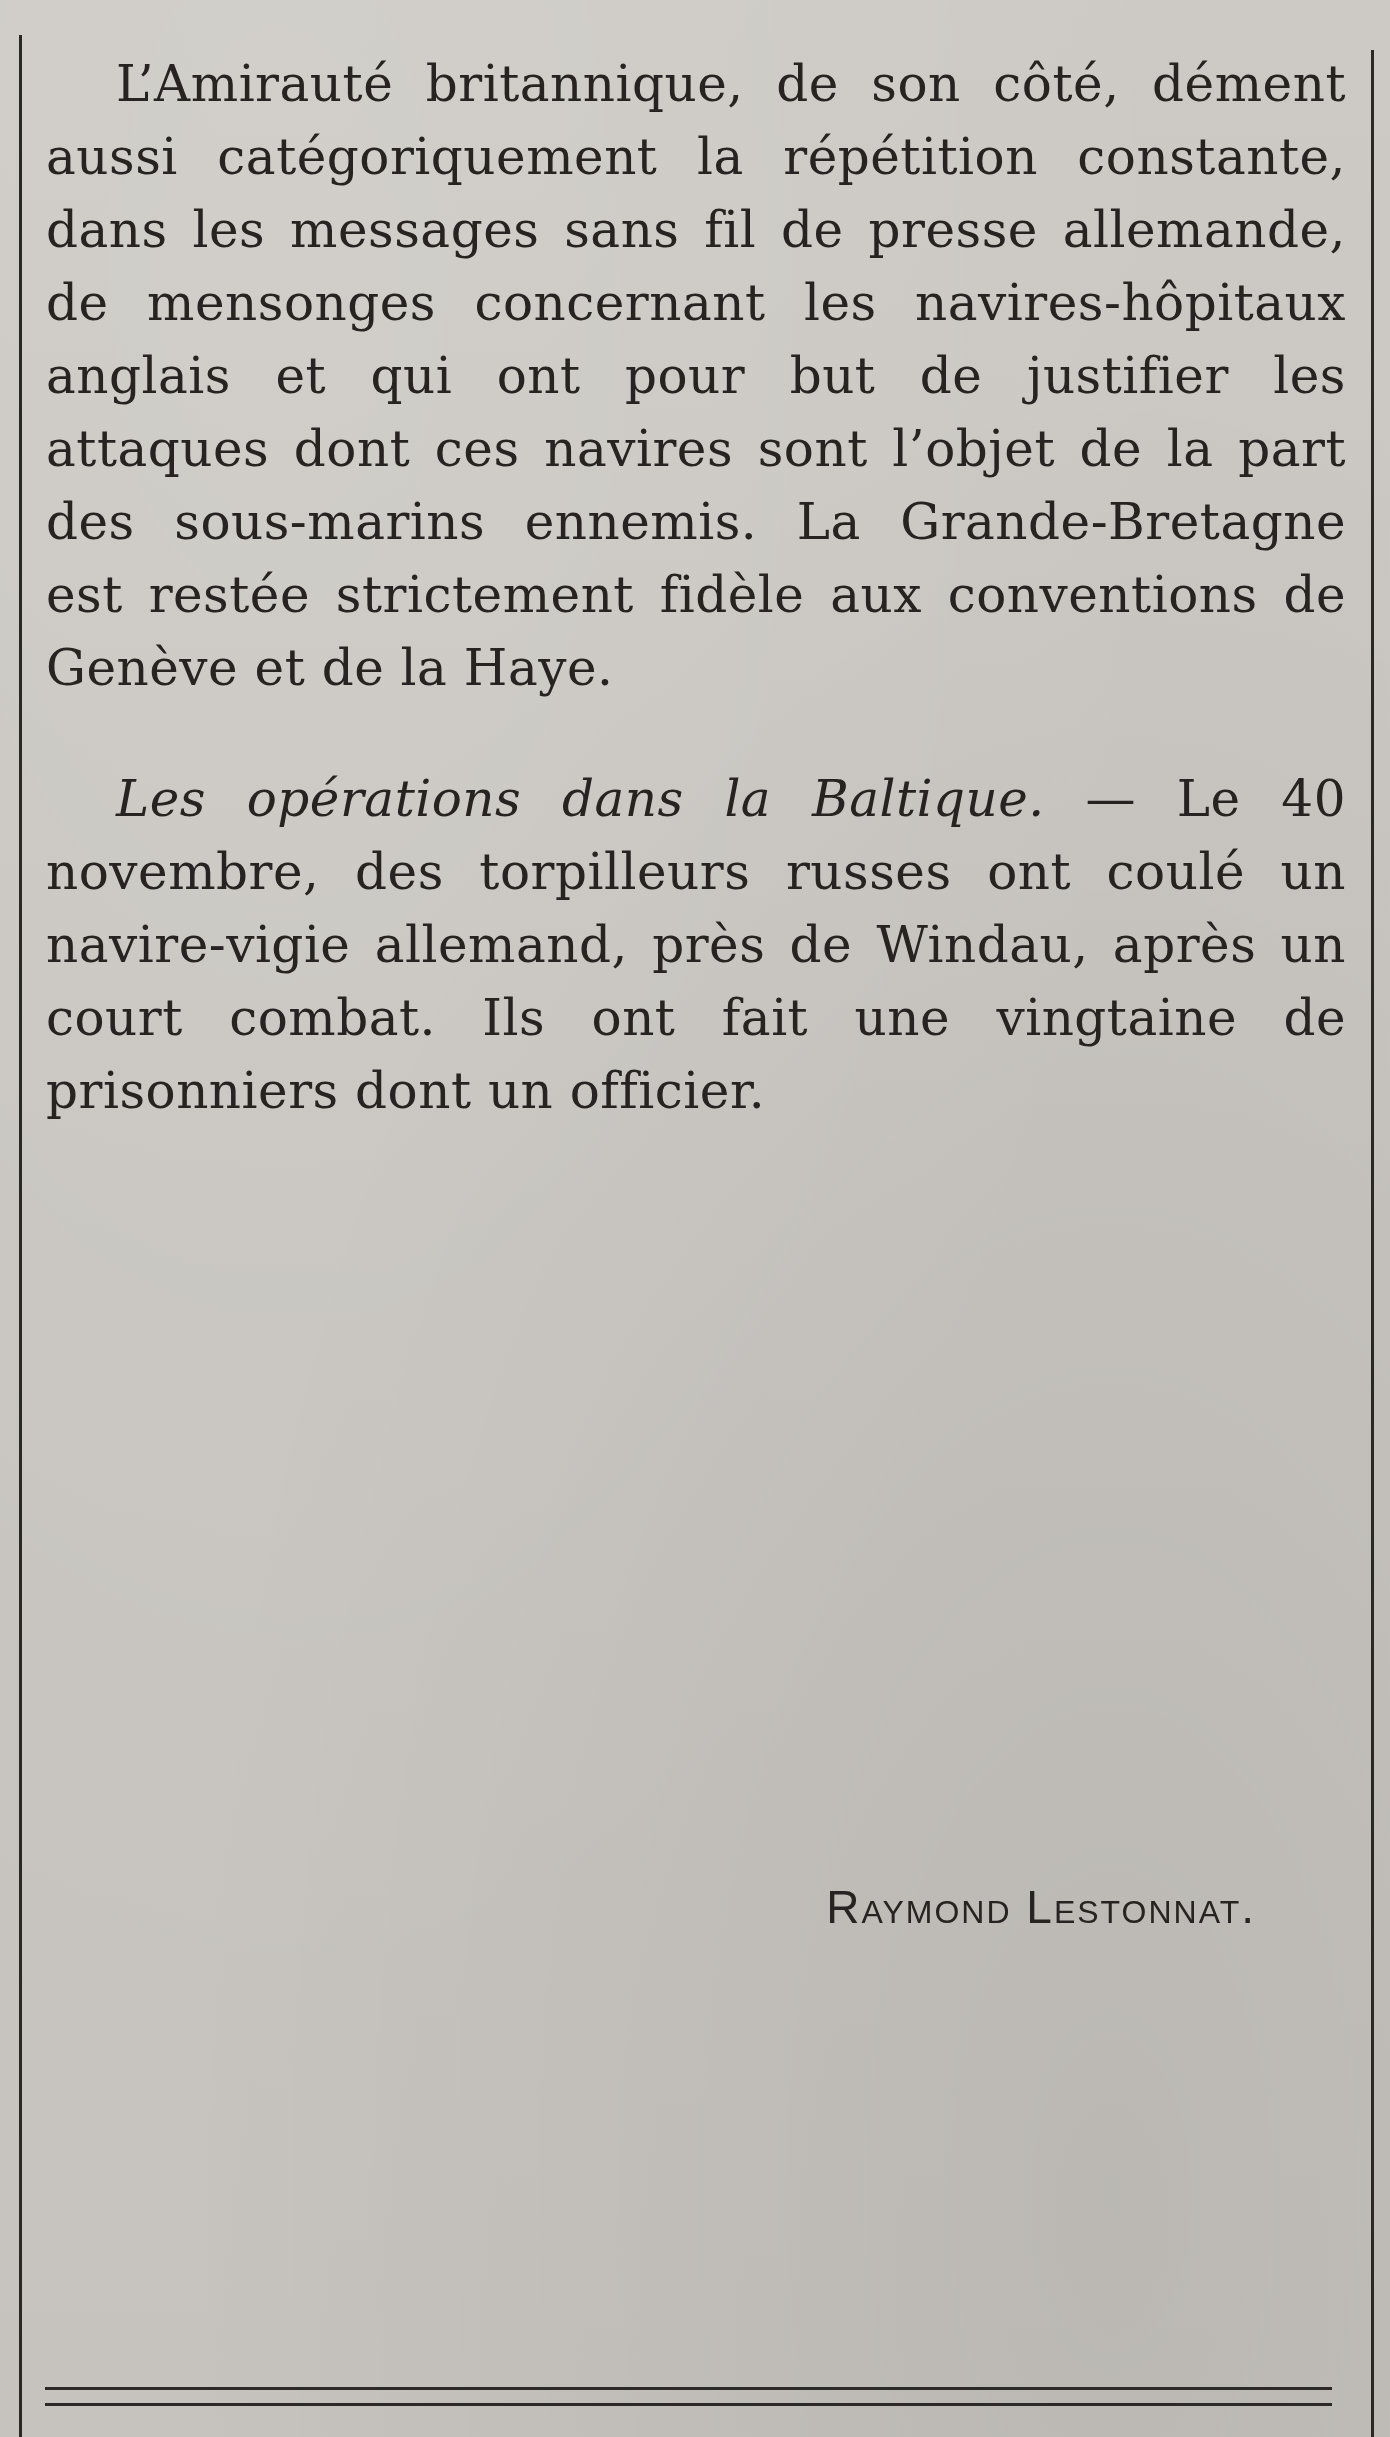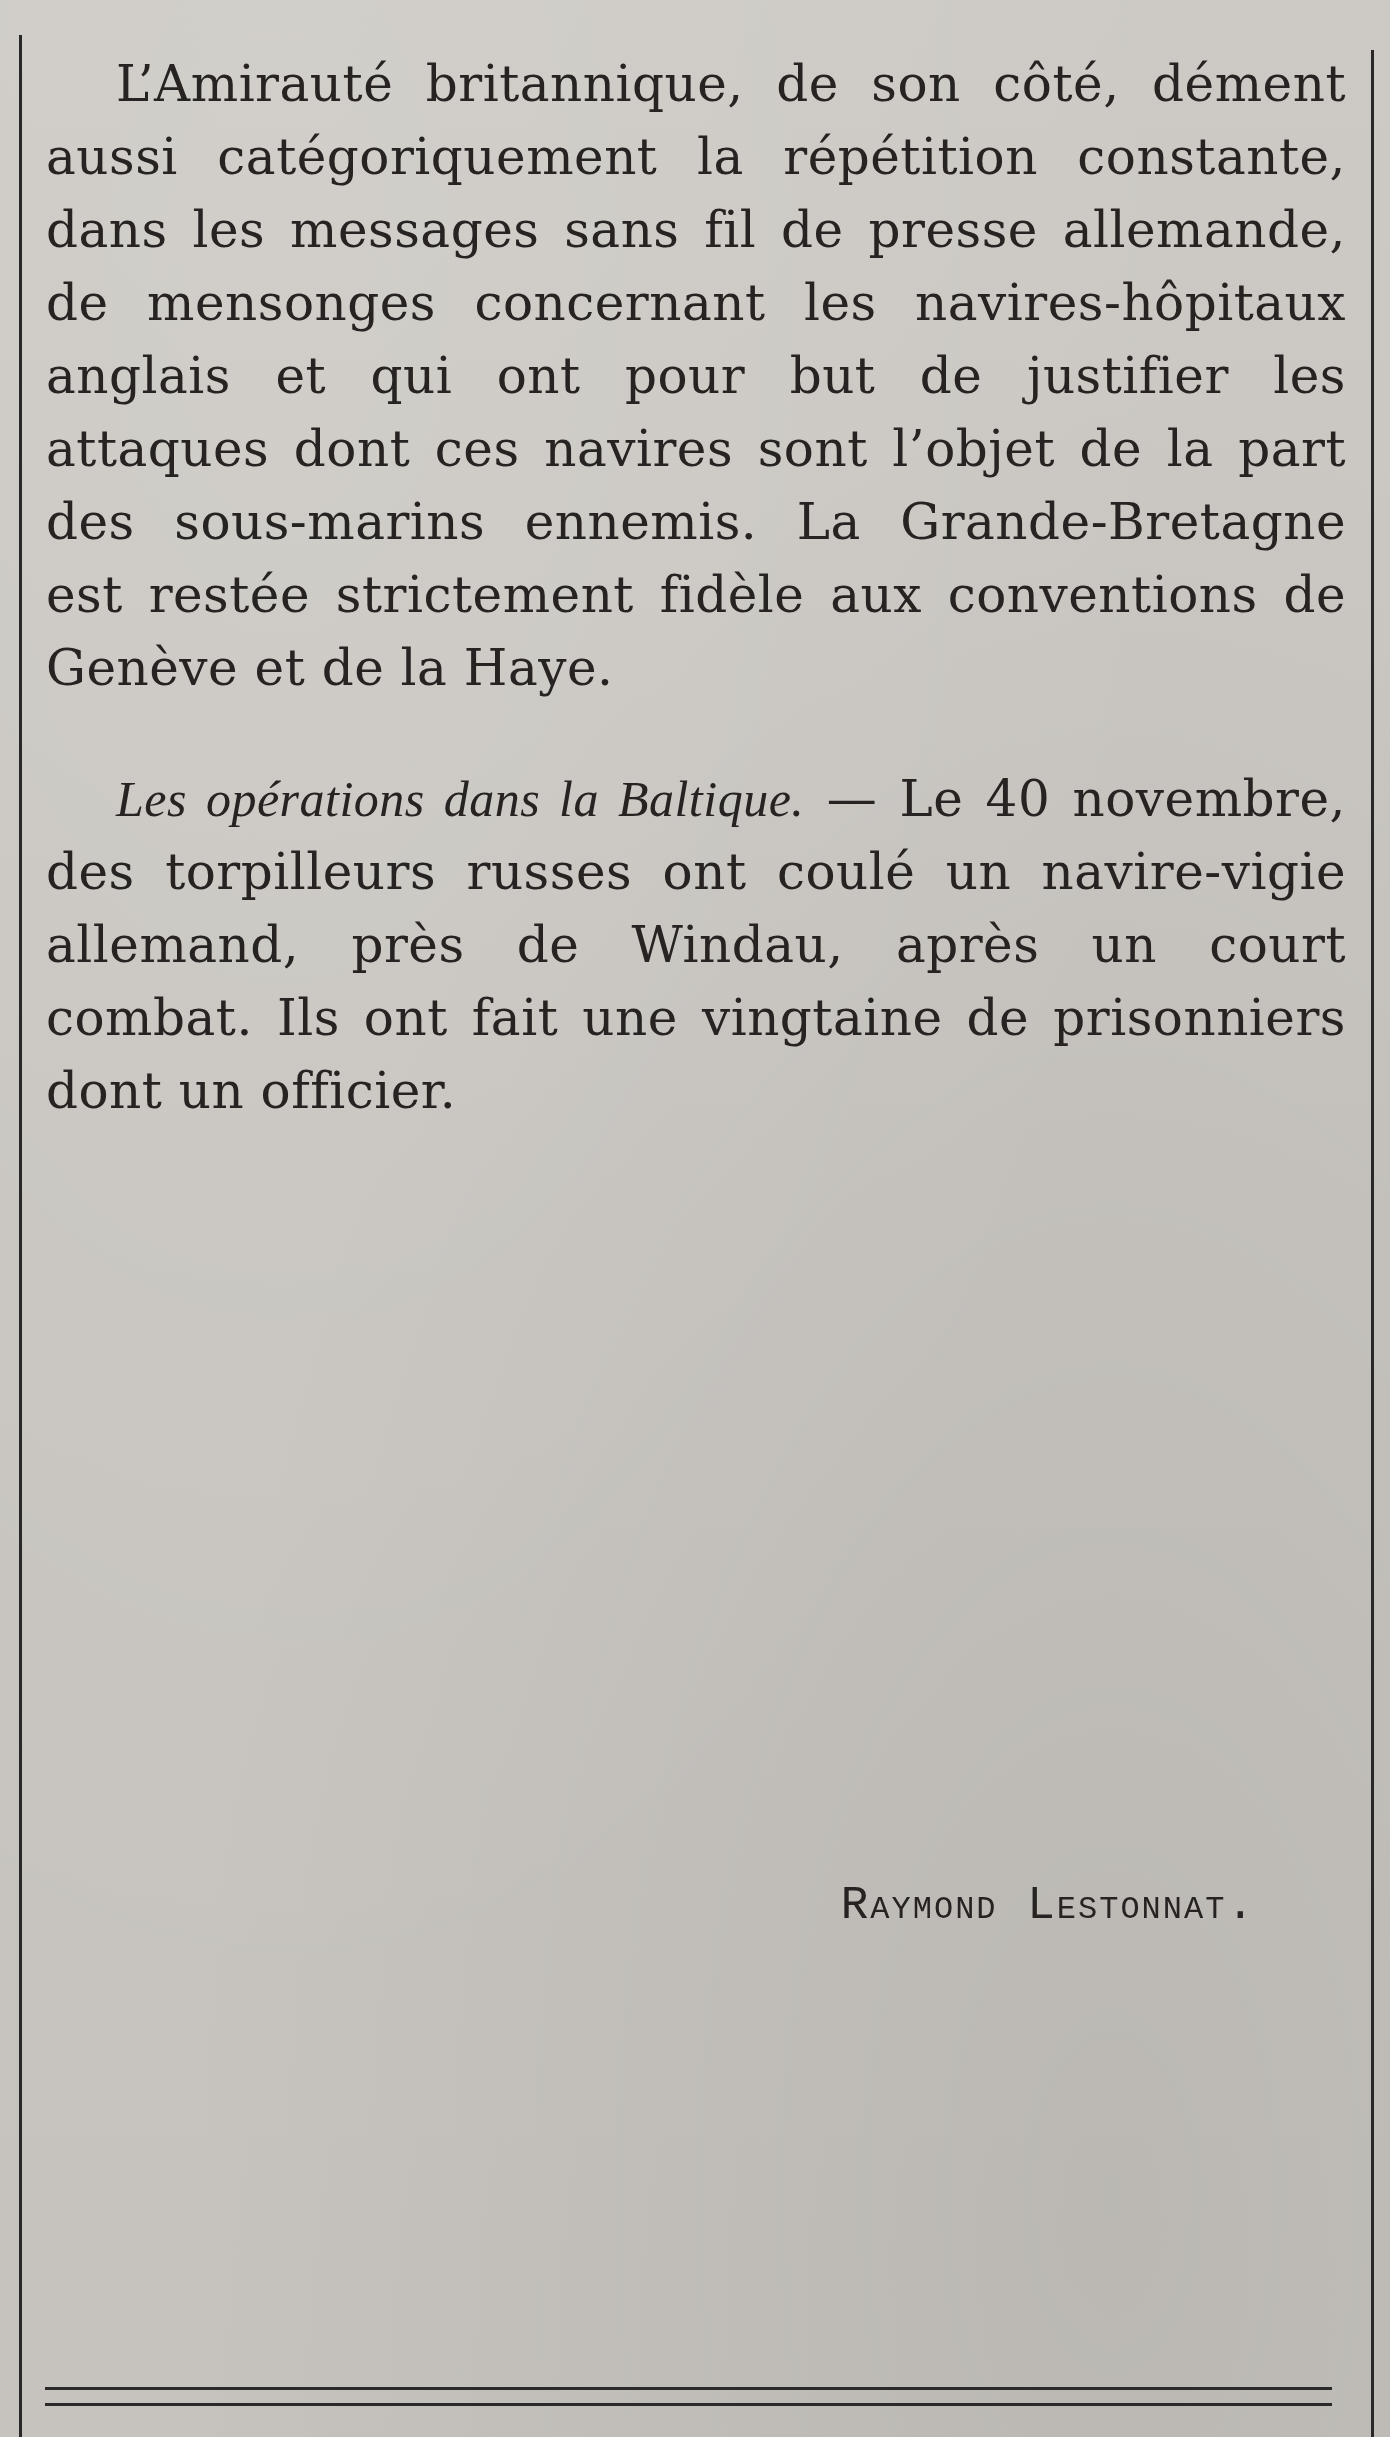--- a/index.html
+++ b/index.html
@@ -55,29 +55,28 @@
       hyphens: manual;
     }
     .indent {
       text-indent: 70px;
     }
     .gap {
       height: 58px;
     }
     .italic {
       font-style: italic;
-      font-family: Liberation Serif, serif;
     }
     .signature {
       position: absolute;
       top: 1880px;
       left: 616px;
       width: 640px;
       text-align: right;
-      font-family: Liberation Mono, monospace;
+      font-family: Liberation Sans, sans-serif;
       font-size: 46px;
       letter-spacing: 2px;
       font-variant: small-caps;
       color: #262322;
     }
     .double-rule {
       position: absolute;
       left: 45px;
       width: 1287px;
       height: 3px;

